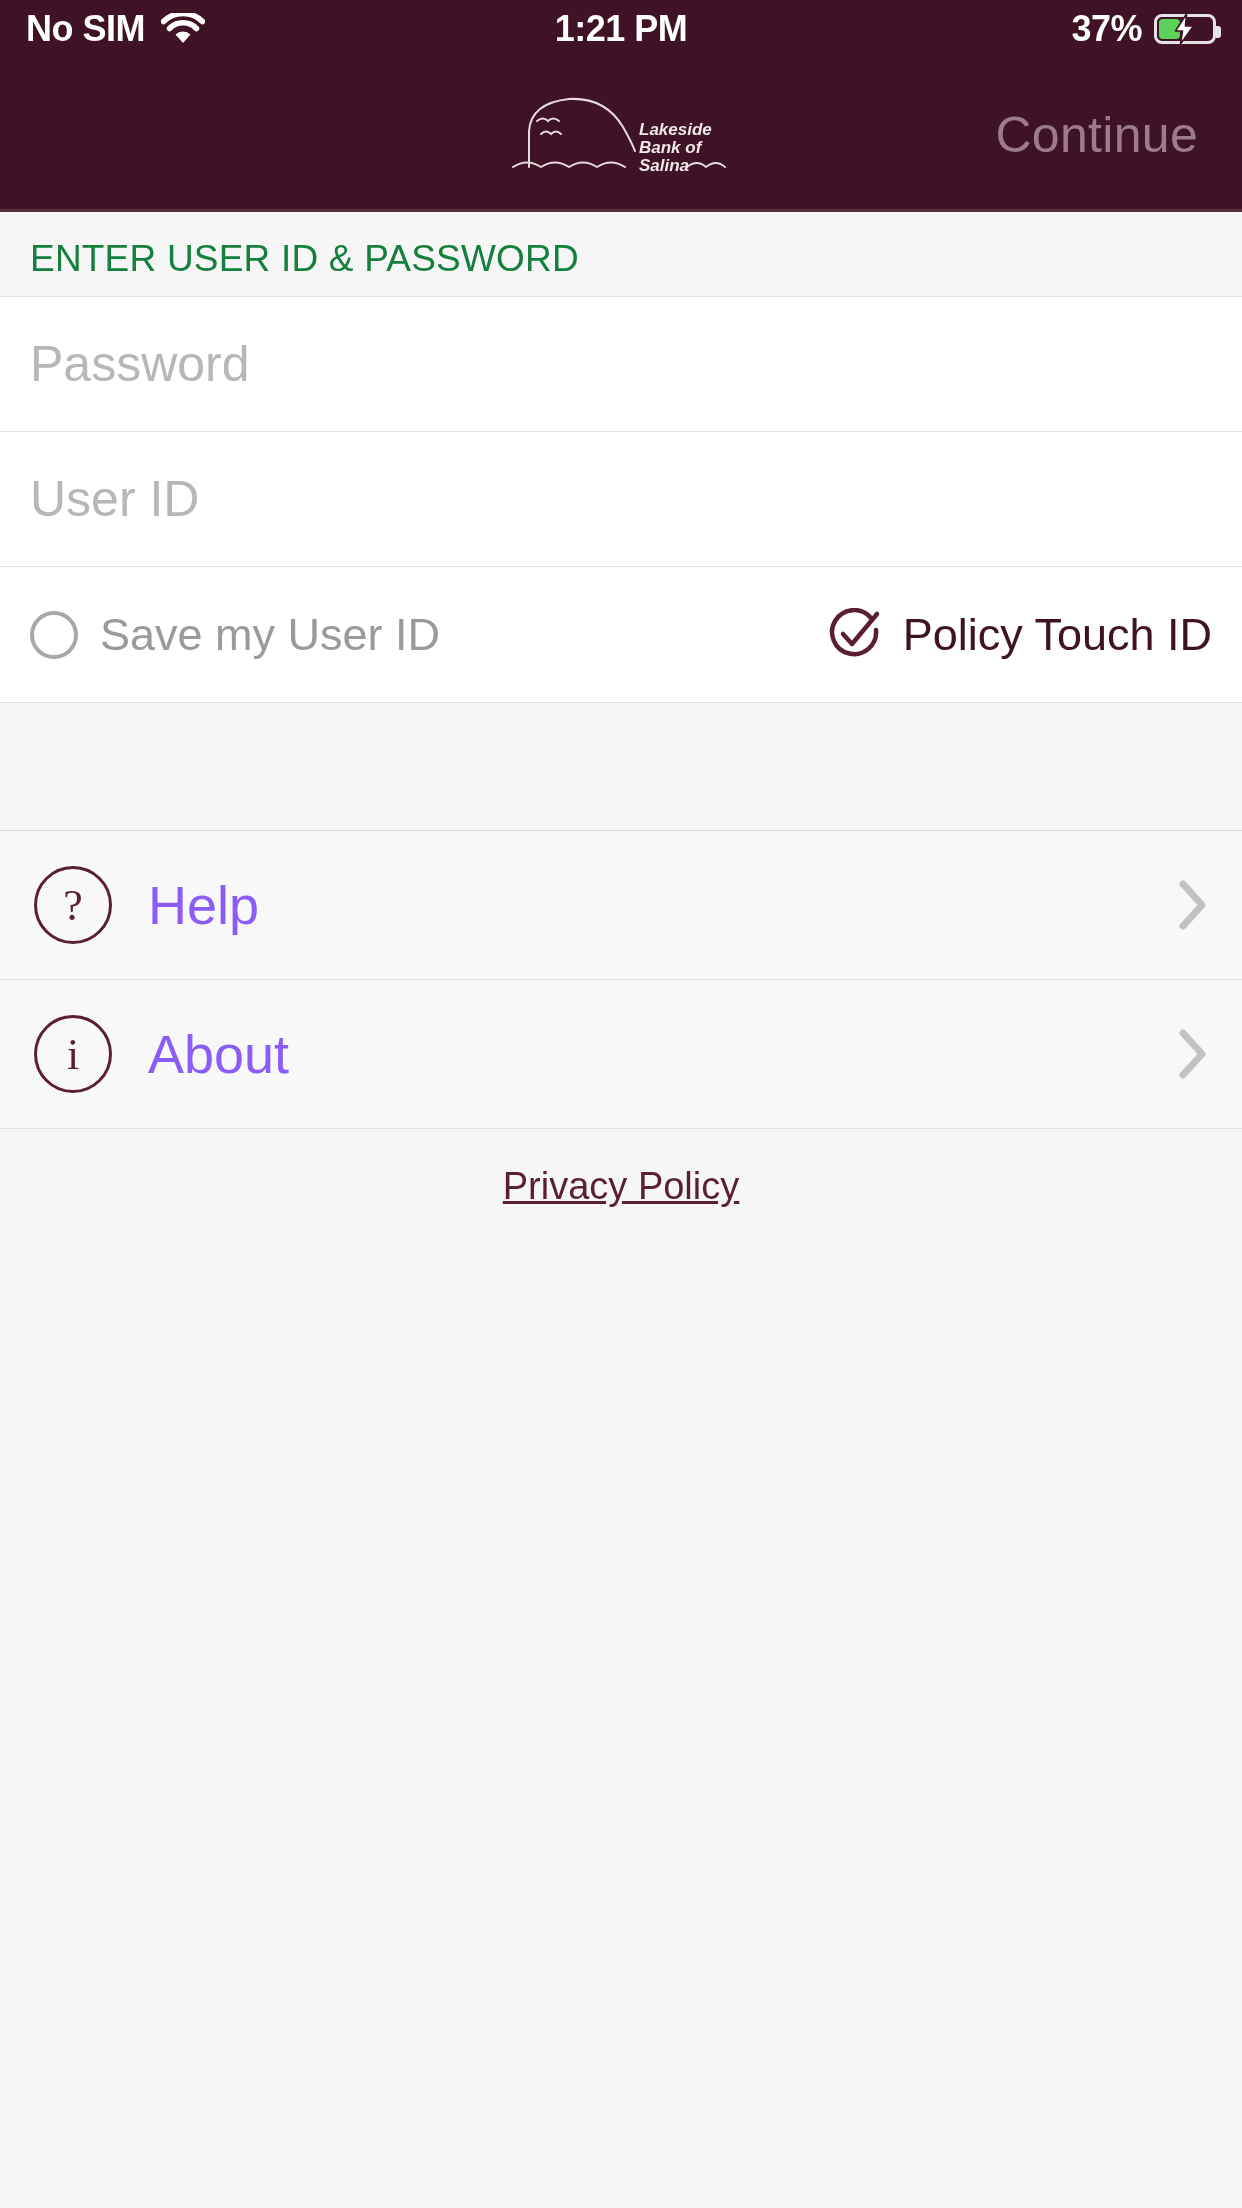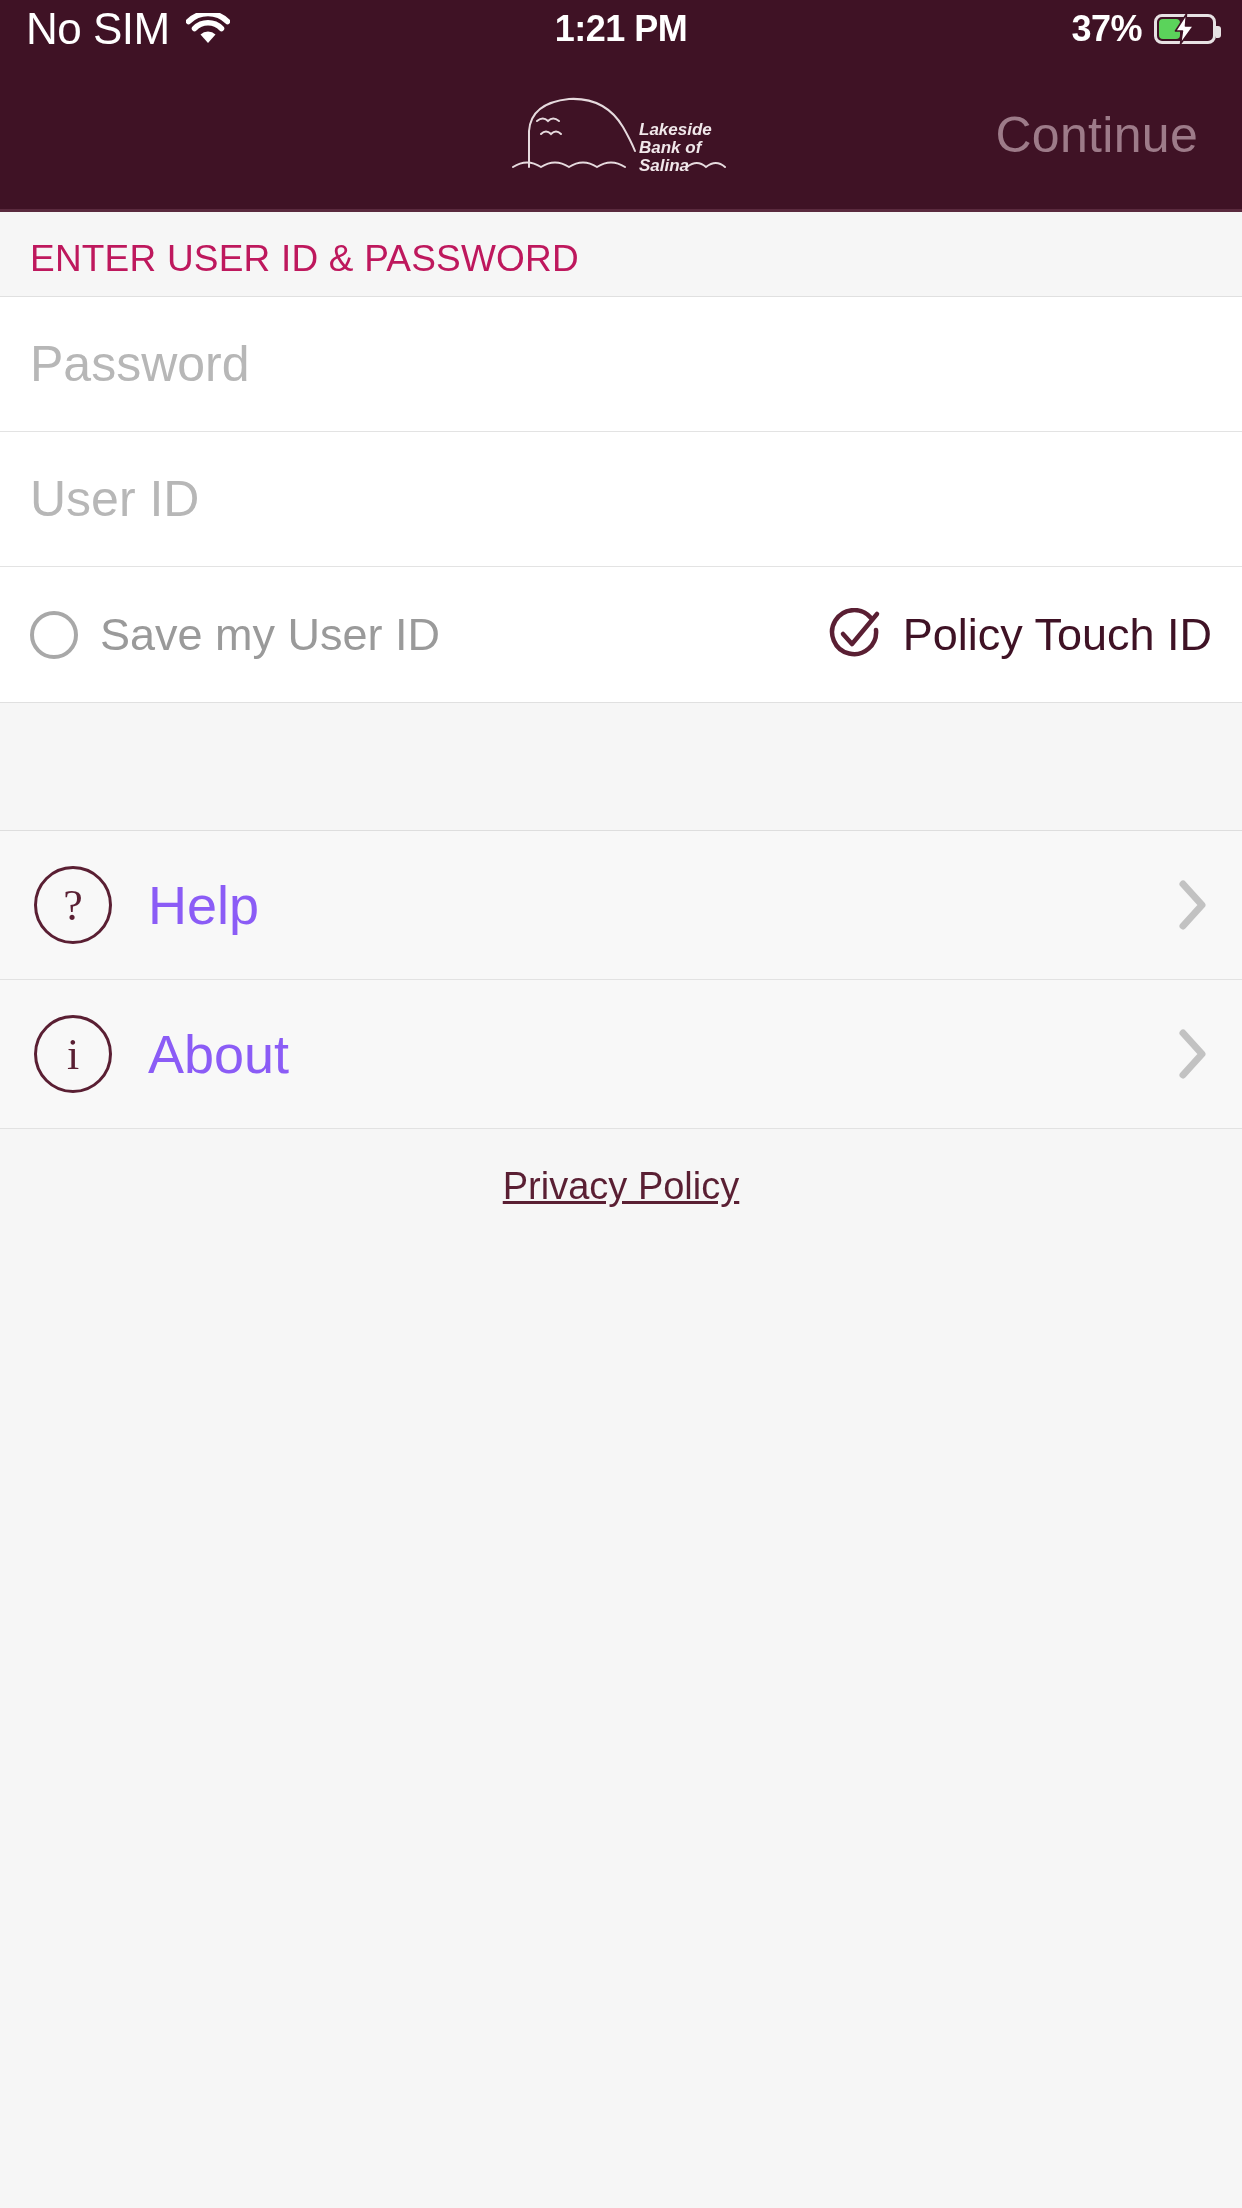--- a/index.html
+++ b/index.html
@@ -21,21 +21,21 @@
 
   .statusbar {
     position:relative;
     height:58px;
     display:flex;
     align-items:center;
     padding:0 26px;
     color:#ffffff;
   }
   .sb-left { display:flex; align-items:center; gap:16px; }
-  .sb-carrier { font-size:44px; font-weight:normal; letter-spacing:-0.5px; }
+  .sb-carrier { font-size:36px; font-weight:bold; letter-spacing:-0.5px; }
   .sb-center {
     position:absolute; left:0; right:0; top:0; bottom:0;
     display:flex; align-items:center; justify-content:center;
     pointer-events:none;
   }
   .sb-clock { font-size:36px; font-weight:bold; letter-spacing:-0.5px; }
   .sb-right {
     margin-left:auto; display:flex; align-items:center; gap:12px;
   }
   .sb-batt-pct { font-size:36px; font-weight:bold; letter-spacing:-0.5px; }
@@ -84,21 +84,21 @@
   }
 
   
   .section-head {
     height:84px;
     display:flex;
     align-items:flex-end;
     padding:0 30px 16px 30px;
     background:#f6f6f6;
     font-size:37px;
-    color:#be185d;
+    color:#15803d;
     letter-spacing:0.2px;
   }
 
   
   .card {
     background:#ffffff;
     border-top:1px solid #e0e0e0;
     border-bottom:1px solid #e0e0e0;
   }
   .field {

